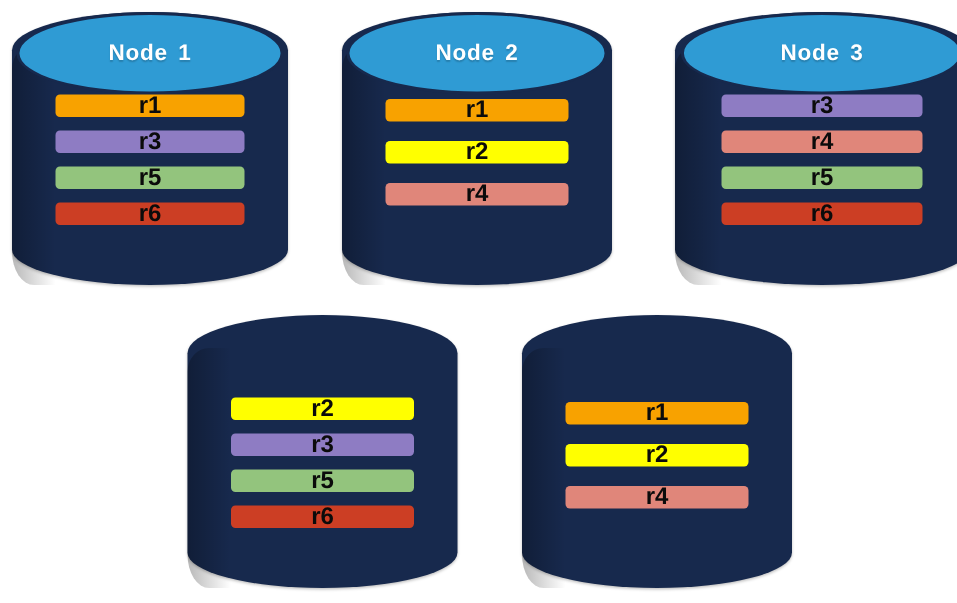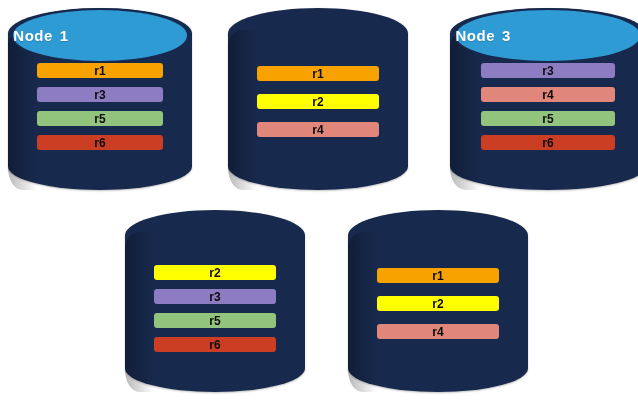--- a/index.html
+++ b/index.html
@@ -55,21 +55,21 @@
     left: 1.8%;
     right: 1.8%;
     top: 0;
     height: 30%;
     background: #2f9bd4;
     border: 2px solid #17294d;
     border-radius: 50%;
     box-sizing: border-box;
     display: flex;
     align-items: center;
-    justify-content: flex-start;
+    justify-content: center;
   }
 
   .node-label {
     color: #ffffff;
     font-weight: bold;
     font-size: 15px;
     letter-spacing: 0.5px;
     white-space: nowrap;
     text-shadow: 0 1px 1px rgba(0,0,0,0.18);
   }
@@ -86,21 +86,21 @@
     flex-direction: column;
   }
 
   .replica {
     height: 15px;
     border-radius: 3px;
     display: flex;
     align-items: center;
     justify-content: center;
     color: #0b0b0b;
-    font-size: 12px;
+    font-size: 16px;
     font-weight: bold;
     line-height: 1;
     box-sizing: border-box;
   }
 </style>
 </head>
 <body>
 
 <div id="canvas">
     <div class="node" style="left: 8px; top: 8px; width: 184px; height: 182px;">
@@ -112,20 +112,23 @@
       <div class="replicas" style="top: 55px; gap: 9px;">
         <div class="replica" style="background: rgb(248, 162, 0);">r1</div>
         <div class="replica" style="background: rgb(142, 124, 195);">r3</div>
         <div class="replica" style="background: rgb(147, 196, 125);">r5</div>
         <div class="replica" style="background: rgb(204, 62, 36);">r6</div>
       </div>
     </div>
     <div class="node" style="left: 228px; top: 8px; width: 180px; height: 182px;">
       <div class="cyl-body"></div>
       <div class="cyl-shade"></div>
+      <div class="cyl-top">
+        <div class="node-label"><span>Node</span><span class="num">2</span></div>
+      </div>
       <div class="replicas" style="top: 58px; gap: 13px;">
         <div class="replica" style="background: rgb(248, 162, 0);">r1</div>
         <div class="replica" style="background: rgb(255, 255, 0);">r2</div>
         <div class="replica" style="background: rgb(224, 134, 122);">r4</div>
       </div>
     </div>
     <div class="node" style="left: 450px; top: 8px; width: 196px; height: 182px;">
       <div class="cyl-body"></div>
       <div class="cyl-shade"></div>
       <div class="cyl-top">

